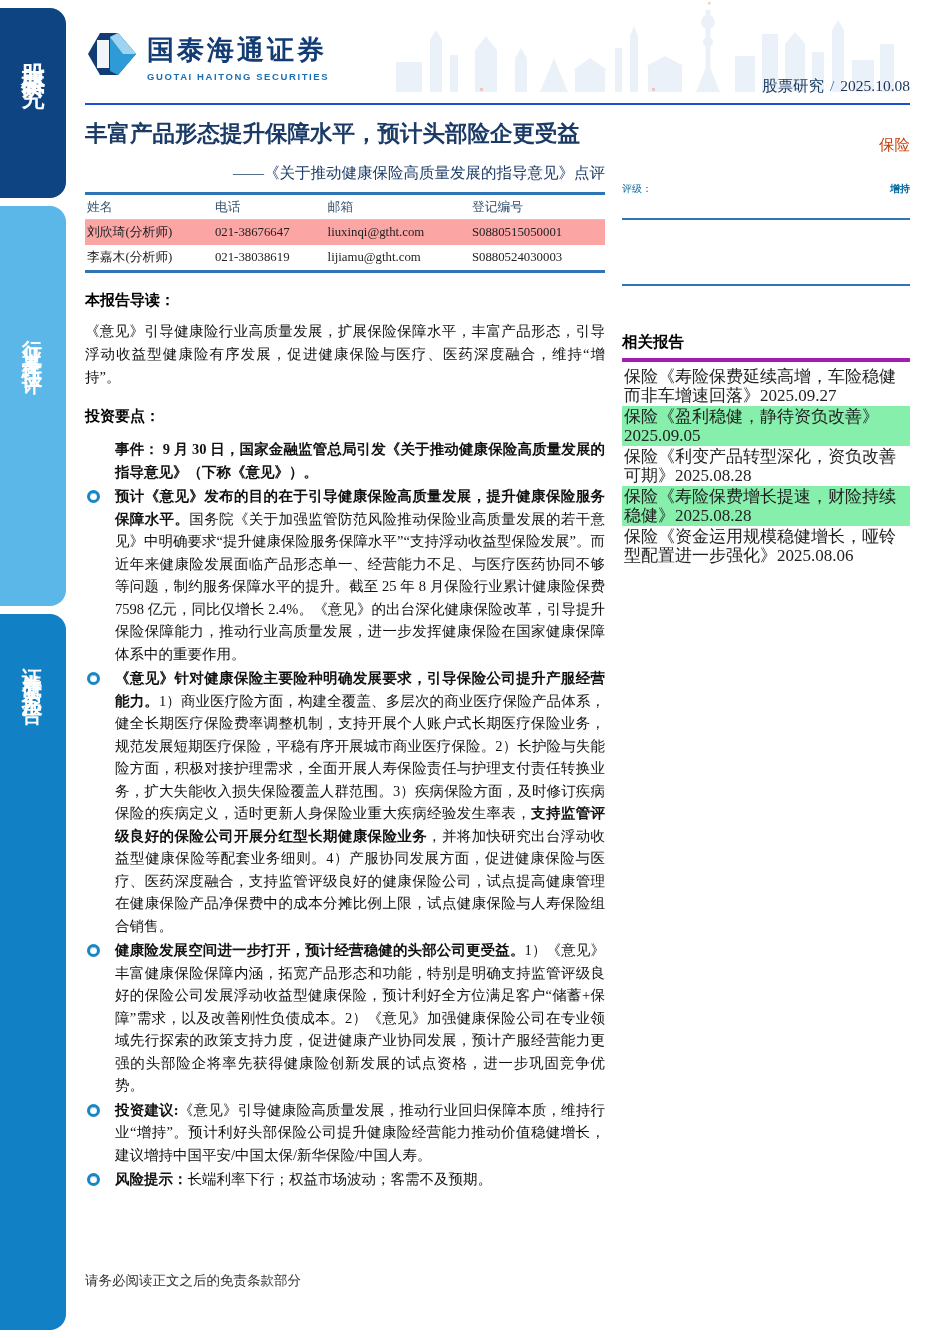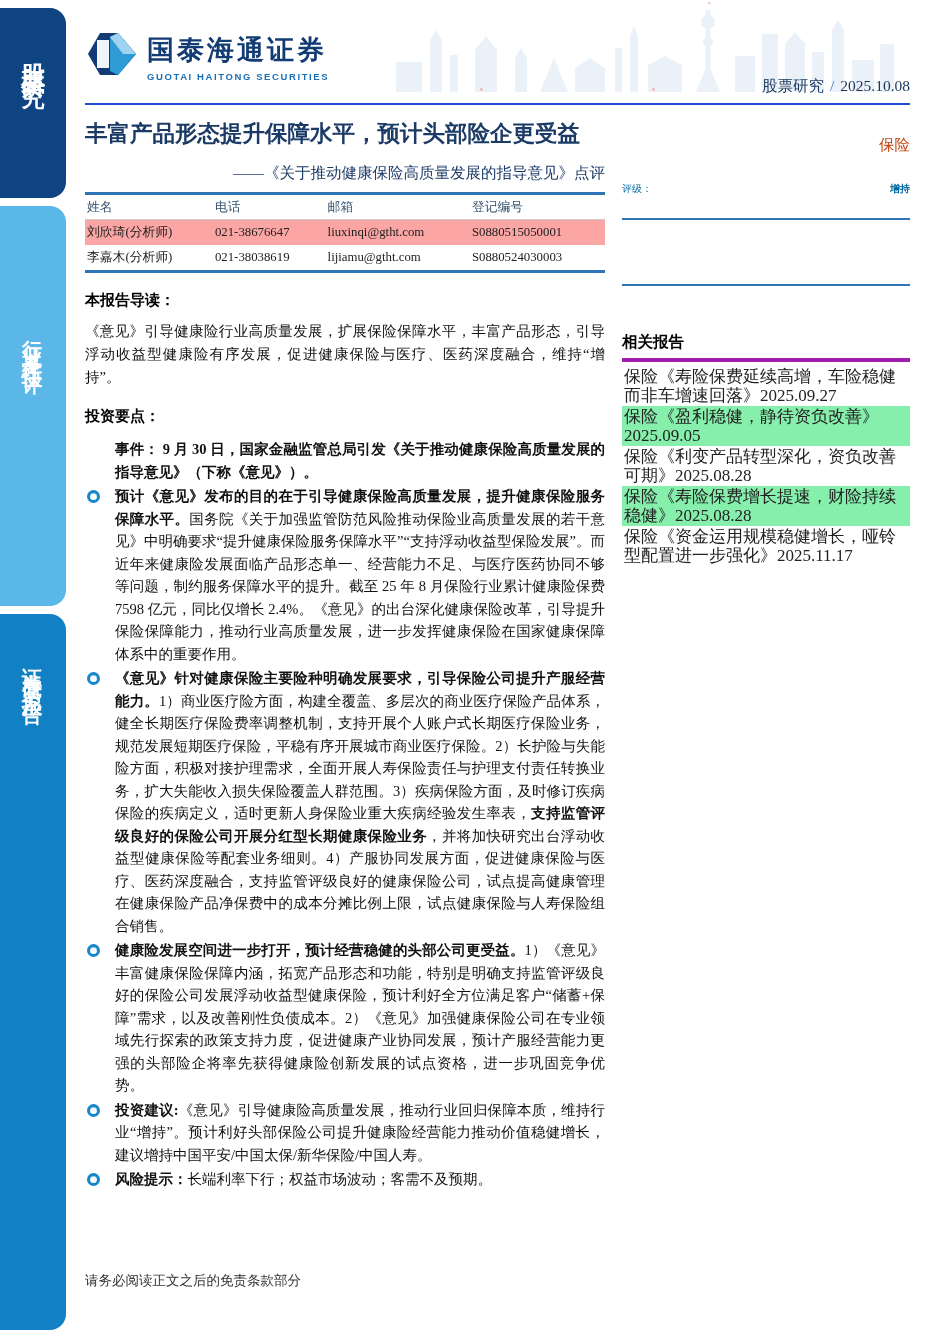--- a/index.html
+++ b/index.html
@@ -217,19 +217,19 @@
         <span class="val">增持</span>
       </div>
       <div class="rating-box"></div>
 
       <div class="related-head">相关报告</div>
       <div class="related-list">
           <div class="related-item"><span>保险《寿险保费延续高增，车险稳健而非车增速回落》</span><span>2025.09.27</span></div>
           <div class="related-item shaded"><span>保险《盈利稳健，静待资负改善》</span><span>2025.09.05</span></div>
           <div class="related-item"><span>保险《利变产品转型深化，资负改善可期》</span><span>2025.08.28</span></div>
           <div class="related-item shaded"><span>保险《寿险保费增长提速，财险持续稳健》</span><span>2025.08.28</span></div>
-          <div class="related-item"><span>保险《资金运用规模稳健增长，哑铃型配置进一步强化》</span><span>2025.11.17</span></div>
+          <div class="related-item"><span>保险《资金运用规模稳健增长，哑铃型配置进一步强化》</span><span>2025.08.06</span></div>
         </div>
     </div>
   </div>
 </div>
 
 <div class="footer">请务必阅读正文之后的免责条款部分</div>
 
 </body></html>

